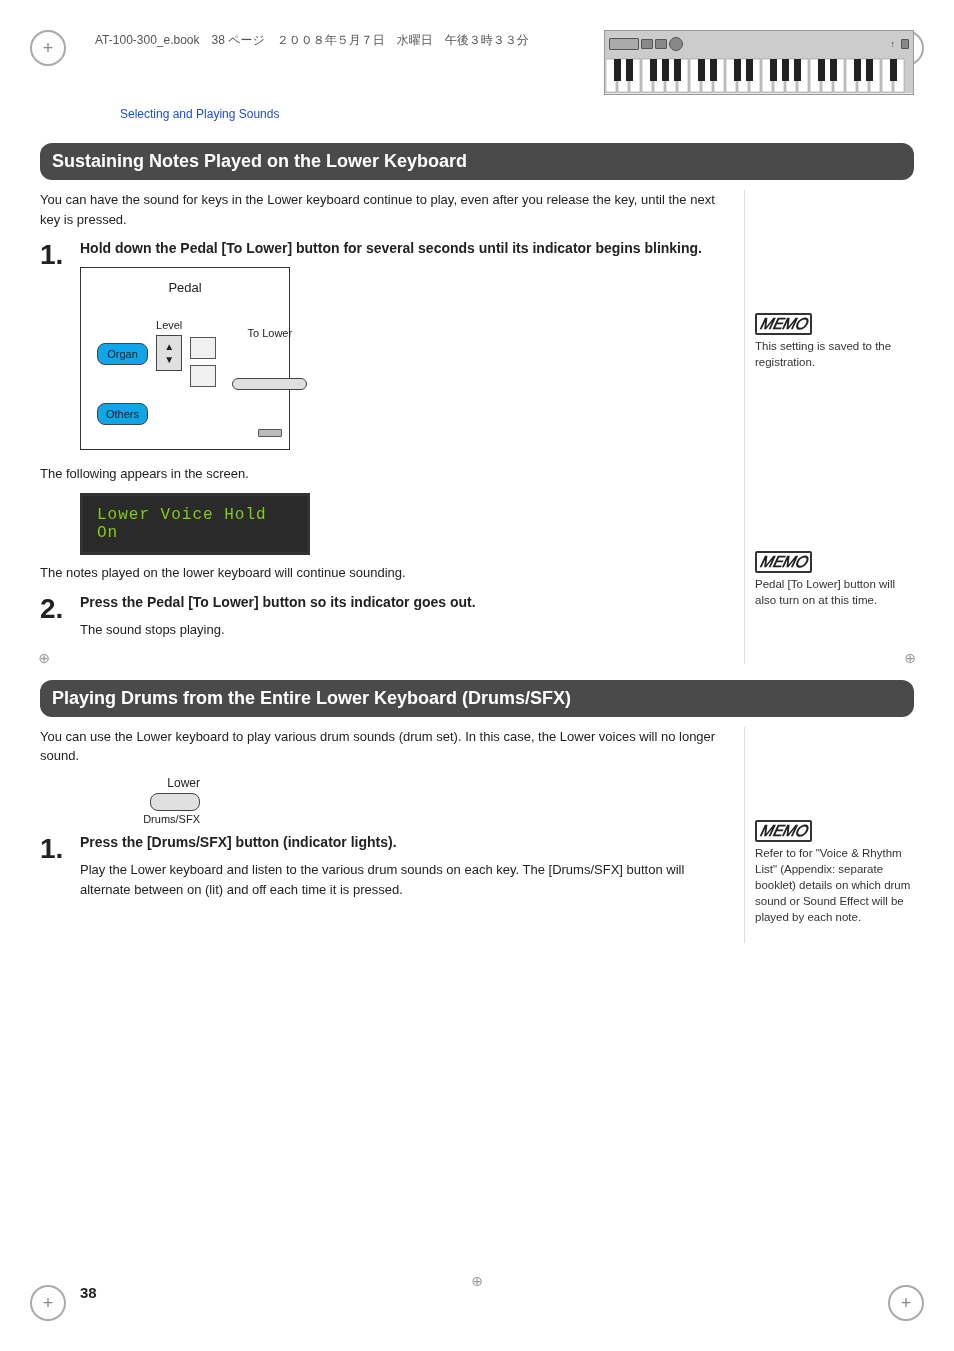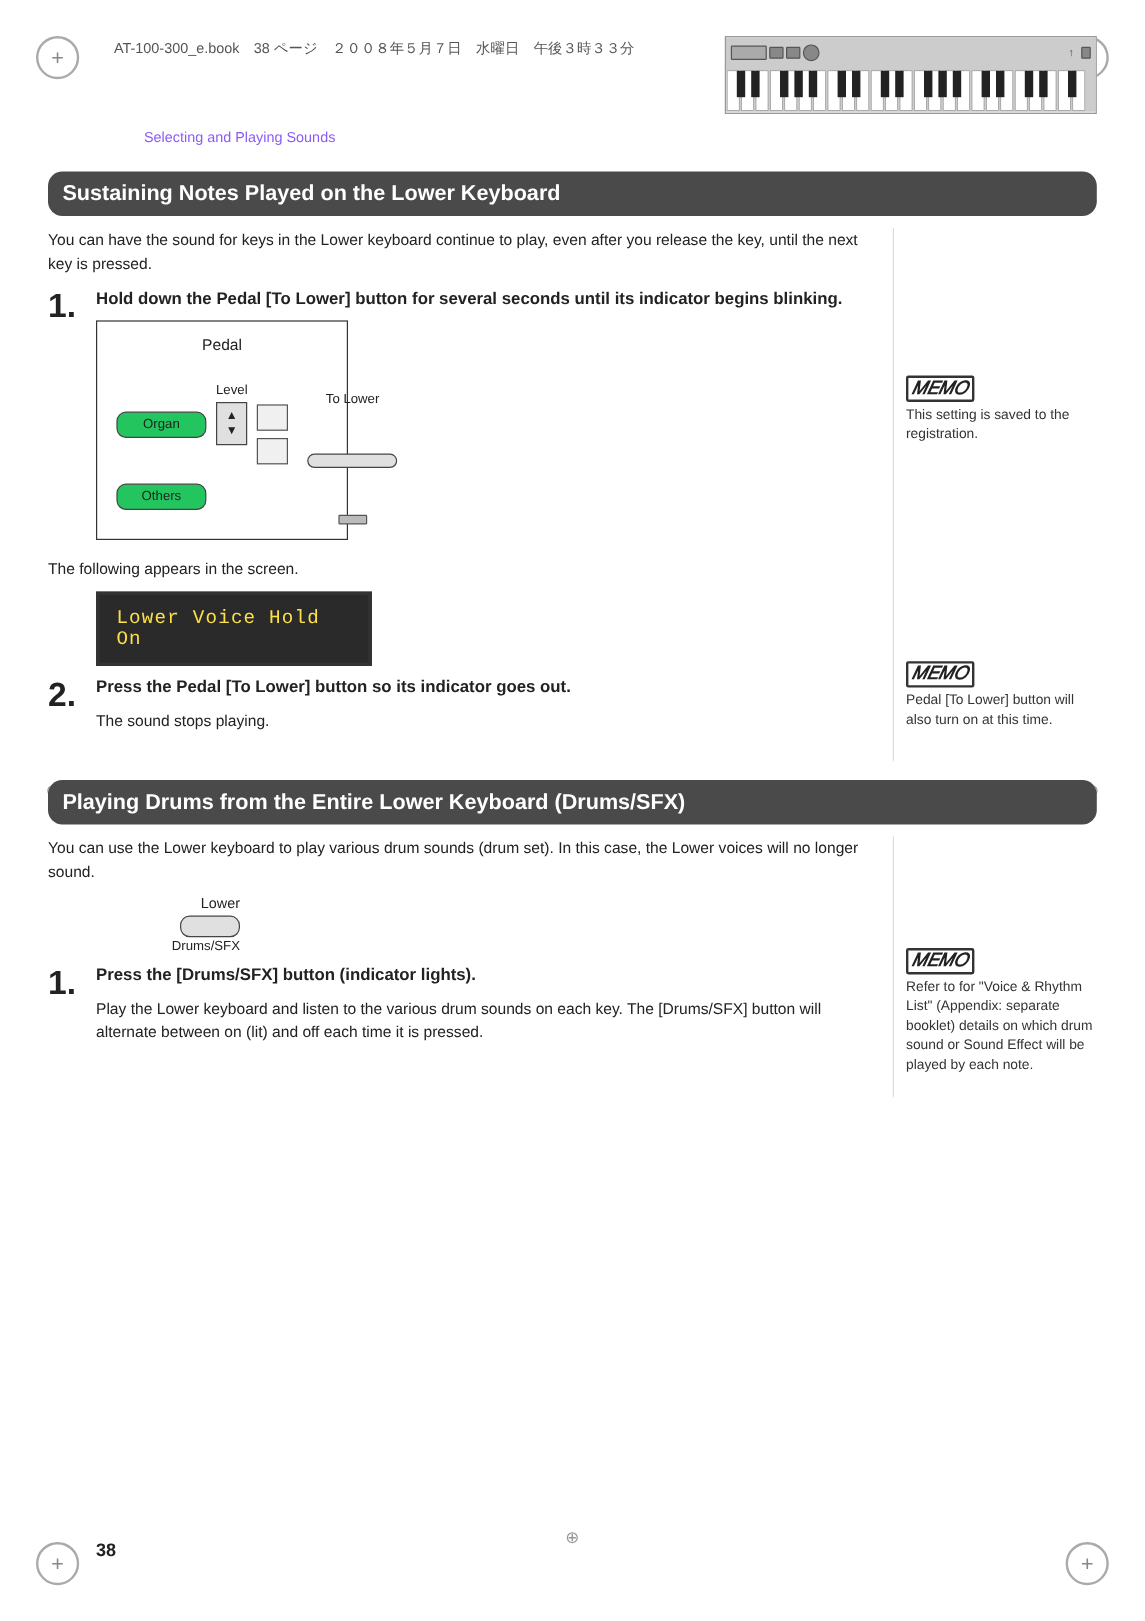--- a/index.html
+++ b/index.html
@@ -75,21 +75,21 @@
       color: #fff;
       font-size: 18px;
       font-weight: bold;
       padding: 8px 12px;
       margin: 16px 0 10px 0;
       border-radius: 12px;
     }
 
     .page-label {
       font-size: 12px;
-      color: #8b5cf6;
+      color: #1d4ed8;
       margin-bottom: 22px;
       padding-left: 80px;
     }
 
     .main-content {
       display: flex;
       gap: 0;
     }
 
     .left-col {
@@ -130,21 +130,21 @@
     .step-title {
       font-size: 14px;
       font-weight: bold;
       line-height: 1.4;
       margin-bottom: 8px;
     }
 
     .screen-box {
       border: 3px solid #333;
       background: #2a2a2a;
-      color: #fde047;
+      color: #84cc16;
       font-family: 'Courier New', monospace;
       font-size: 16px;
       padding: 10px 14px;
       width: 230px;
       margin: 10px 0 8px 40px;
       letter-spacing: 1px;
     }
 
     .memo-box {
       margin-bottom: 18px;
@@ -240,23 +240,23 @@
 
     .pd-buttons {
       display: flex;
       flex-direction: column;
       gap: 14px;
     }
 
     .pd-btn-oval {
       border: 1px solid #444;
       border-radius: 8px;
-      background: #22c55e;
+      background: #0ea5e9;
       font-size: 11px;
-      padding: 4px 20px;
+      padding: 4px 8px;
       white-space: nowrap;
       text-align: center;
     }
 
     .pd-center {
       display: flex;
       flex-direction: column;
       align-items: center;
       gap: 4px;
     }
@@ -483,20 +483,21 @@
 
         </div>
       </div>
 
       <p class="body-text">The following appears in the screen.</p>
 
       <div class="screen-box">
         <span>Lower Voice Hold On</span>
       </div>
 
+      <p class="body-text">The notes played on the lower keyboard will continue sounding.</p>
 
       <div class="step-container">
         <div class="step-number">2.</div>
         <div class="step-content">
           <div class="step-title">Press the Pedal [To Lower] button so its indicator goes out.</div>
           <p class="body-text">The sound stops playing.</p>
         </div>
       </div>
 
     </div>

